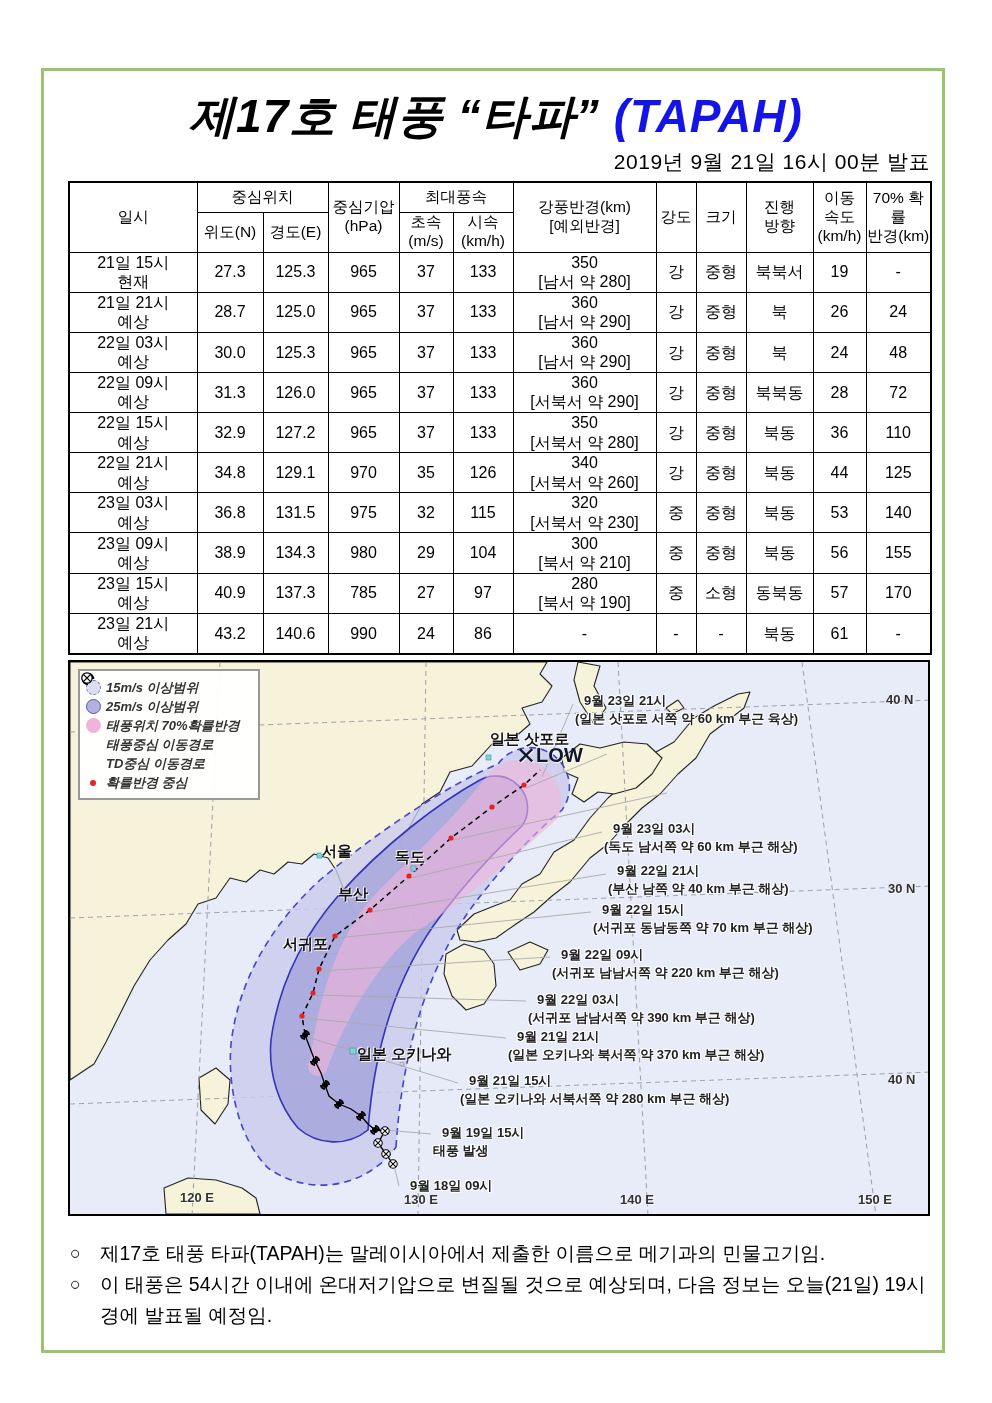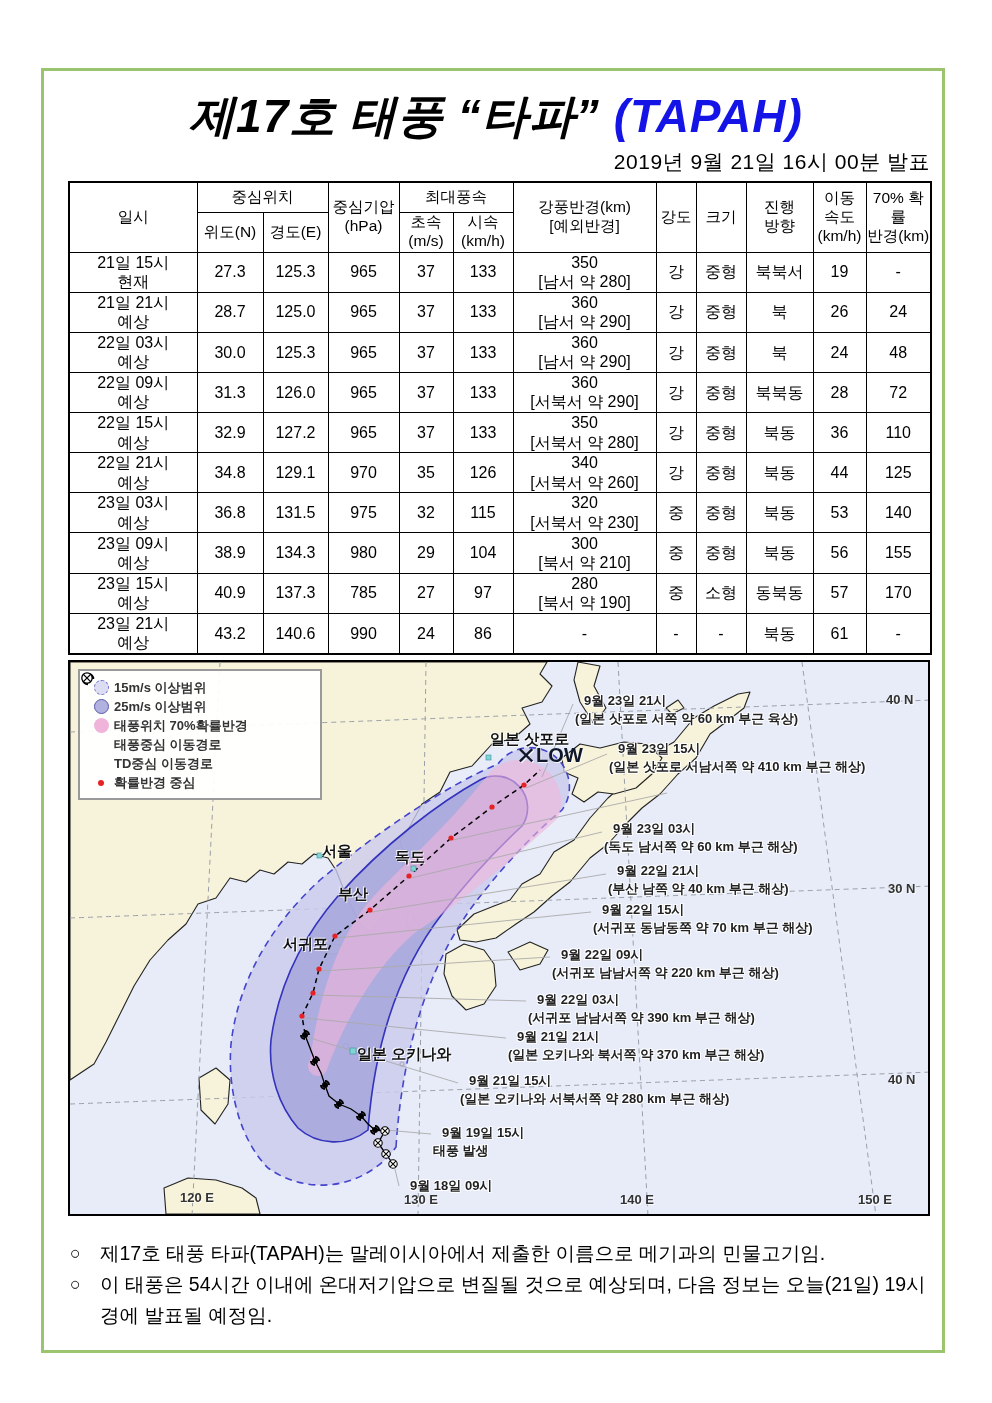--- a/index.html
+++ b/index.html
@@ -25,22 +25,22 @@
        text-shadow:1px 1px 0 rgba(255,255,255,.85),-1px -1px 0 rgba(255,255,255,.85);}
   .axis{position:absolute;font-size:13px;font-weight:bold;color:#333;white-space:nowrap;
        text-shadow:1px 1px 0 rgba(255,255,255,.85);}
   .ann{position:absolute;font-size:13px;font-weight:bold;color:#222;line-height:1.35;white-space:nowrap;
        text-shadow:1px 1px 0 rgba(255,255,255,.9),-1px -1px 0 rgba(255,255,255,.9),1px -1px 0 rgba(255,255,255,.9),-1px 1px 0 rgba(255,255,255,.9);}
   .ann .t{margin-left:9px;}
   .ann .d:empty{display:none;}
   .low{position:absolute;left:446px;top:80px;color:#0f172a;font-weight:bold;font-size:20px;
        white-space:nowrap;text-shadow:1px 1px 0 rgba(255,255,255,.8);}
   .low .x{font-size:24px;vertical-align:-2px;}
-  .legend{position:absolute;left:8px;top:7px;width:244px;background:rgba(255,255,255,.95);
-       border:2px solid #999;padding:7px 8px 6px 8px;box-sizing:border-box;}
+  .legend{position:absolute;left:8px;top:7px;width:182px;background:rgba(255,255,255,.95);
+       border:2px solid #999;padding:7px 8px 6px 0;box-sizing:border-box;font-style:italic;}
   .lg-row{display:flex;align-items:center;height:19px;}
   .lg-ic{width:26px;display:flex;justify-content:center;align-items:center;flex:none;}
   .lg-lb{font-size:13px;font-weight:bold;color:#333;white-space:nowrap;}
   .c15{width:15px;height:15px;border-radius:50%;background:#dcdcf2;border:1.5px dashed #7070c8;box-sizing:border-box;}
   .c25{width:15px;height:15px;border-radius:50%;background:#b2b2e0;border:1.5px solid #5858aa;box-sizing:border-box;}
   .c70{width:15px;height:15px;border-radius:50%;background:#f0b4da;}
   .rdot{width:6px;height:6px;border-radius:50%;background:#e82222;}
   
   .notes{position:absolute;left:70px;top:1238px;width:858px;font-size:19.5px;line-height:1.58;}
   .note{display:flex;align-items:flex-start;}
@@ -423,24 +423,20 @@
     <div class="axis" style="left:818px;top:410px">40 N</div>
     <div class="axis" style="left:110px;top:528px">120 E</div>
     <div class="axis" style="left:334px;top:530px">130 E</div>
     <div class="axis" style="left:550px;top:530px">140 E</div>
     <div class="axis" style="left:788px;top:530px">150 E</div>
 
     <div class="ann" style="left:505px;top:30px">
       <div class="t">9월 23일 21시</div>
       <div class="d">(일본 삿포로 서쪽 약 60 km 부근 육상)</div>
     </div>
-    <div class="ann" style="left:539px;top:78px">
-      <div class="t">9월 23일 15시</div>
-      <div class="d">(일본 삿포로 서남서쪽 약 410 km 부근 해상)</div>
-    </div>
     <div class="ann" style="left:534px;top:158px">
       <div class="t">9월 23일 03시</div>
       <div class="d">(독도 남서쪽 약 60 km 부근 해상)</div>
     </div>
     <div class="ann" style="left:538px;top:200px">
       <div class="t">9월 22일 21시</div>
       <div class="d">(부산 남쪽 약 40 km 부근 해상)</div>
     </div>
     <div class="ann" style="left:523px;top:239px">
       <div class="t">9월 22일 15시</div>

